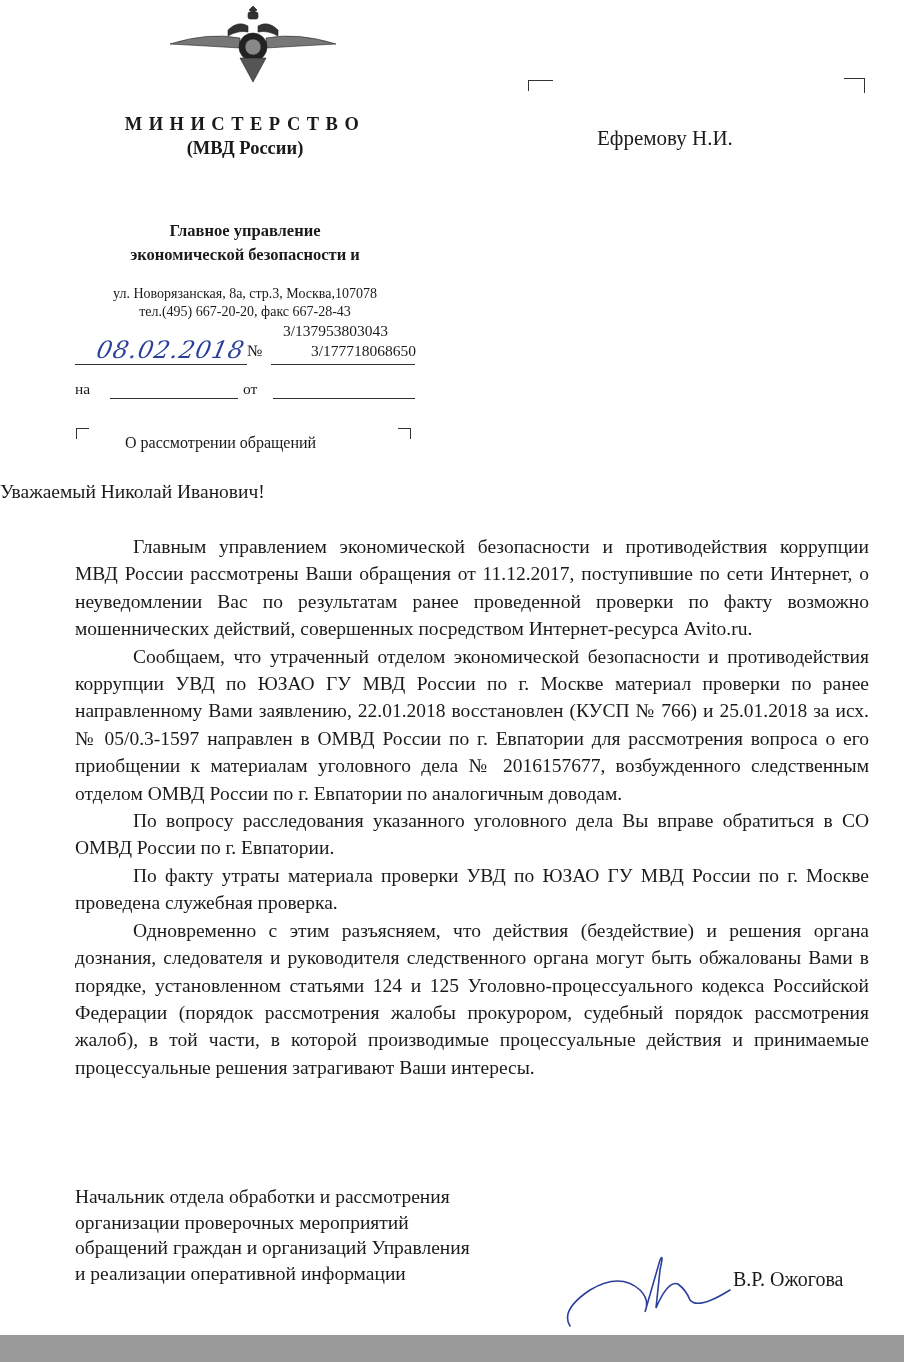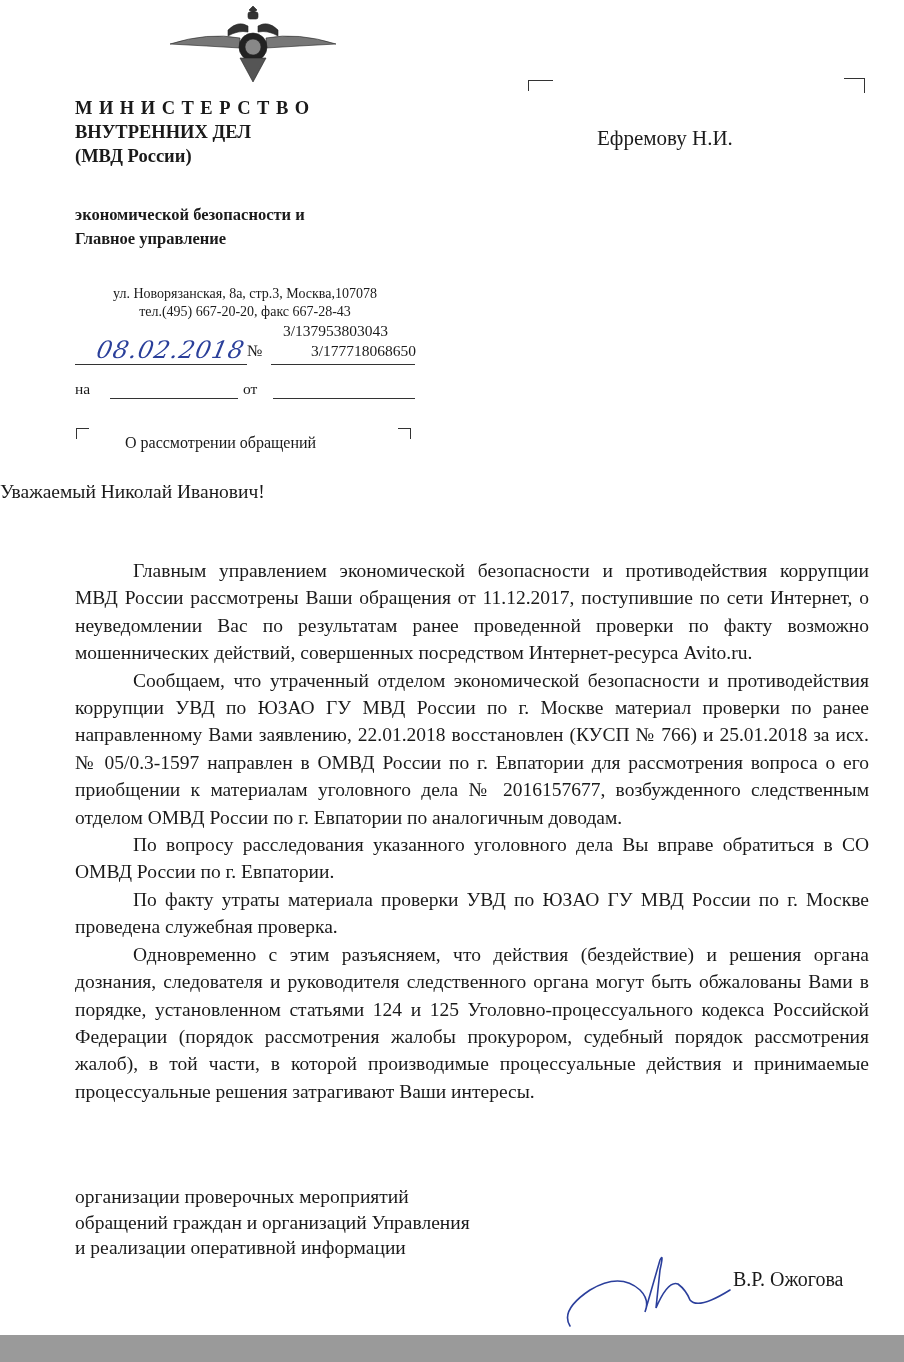--- a/index.html
+++ b/index.html
@@ -3,21 +3,21 @@
   <meta charset="utf-8">
   <style>
     html, body { margin: 0; padding: 0; }
     body {
       width: 904px; height: 1362px; position: relative; overflow: hidden;
       background: #ffffff; color: #1a1a1a;
       font-family: "Liberation Serif", "DejaVu Serif", serif;
     }
     .abs { position: absolute; }
     .emblem { left: 168px; top: 2px; width: 170px; height: 82px; }
-    .hdr { left: 75px; width: 340px; font-weight: bold; }
+    .hdr { left: 75px; width: 340px; text-align: center; font-weight: bold; margin-top: 16px; }
     .ministry { top: 96px; font-size: 18.5px; line-height: 24px; }
     .ministry .l1 { letter-spacing: 6.5px; }
     .dept { top: 203px; font-size: 16.5px; line-height: 23.5px; }
     .addr { top: 285px; left: 75px; width: 340px; text-align: center; font-size: 14px; line-height: 18px; font-weight: normal; }
     .regnum2 { left: 283px; top: 322px; font-size: 15.5px; }
     .regrow { left: 75px; top: 338px; width: 340px; height: 28px; }
     .date-line { position: absolute; left: 0; top: 0; width: 172px; height: 26px; border-bottom: 1px solid #333; }
     .date-hw { position: absolute; left: 22px; top: -2px; font-family: "DejaVu Serif", serif; font-style: italic; color: #2a3f9a; font-size: 24px; letter-spacing: 1px; transform: skewX(-12deg); }
     .no-sign { position: absolute; left: 172px; top: 4px; font-size: 16px; }
     .num-line { position: absolute; left: 196px; top: 0; width: 144px; height: 26px; border-bottom: 1px solid #333; }
@@ -26,21 +26,21 @@
     .na-lbl { position: absolute; left: 0; top: 0; }
     .na-line { position: absolute; left: 35px; top: 0; width: 128px; height: 18px; border-bottom: 1px solid #333; }
     .ot-lbl { position: absolute; left: 168px; top: 0; }
     .ot-line { position: absolute; left: 198px; top: 0; width: 142px; height: 18px; border-bottom: 1px solid #333; }
     .corner { position: absolute; width: 12px; height: 10px; border-color: #333; border-style: solid; }
     .c-tl { border-width: 1.5px 0 0 1.5px; }
     .c-tr { border-width: 1.5px 1.5px 0 0; }
     .subject { left: 125px; top: 434px; font-size: 16px; }
     .addressee { left: 553px; top: 126px; font-size: 21px; margin-left: 44px; }
     .greeting { left: 0; width: 896px; top: 481px; text-align: left; font-size: 19.5px; }
-    .body { left: 75px; top: 533px; width: 794px; font-size: 19.5px; line-height: 27.4px; margin-top: 24px; }
+    .body { left: 75px; top: 533px; width: 794px; font-size: 19.5px; line-height: 27.4px; }
     .para { text-indent: 58px; text-align: justify; margin: 0; }
     .sig-title { left: 75px; top: 1184px; font-size: 19.5px; line-height: 25.5px; }
     .sig-name { left: 733px; top: 1268px; font-size: 20px; }
     .signature { left: 560px; top: 1250px; width: 200px; height: 80px; }
     .bottom-bar { left: 0; top: 1335px; width: 904px; height: 27px; background: #9a9a9a; }
   </style>
 </head>
 <body>
 
 <svg class="abs emblem" viewBox="0 0 170 82">
@@ -52,27 +52,26 @@
     <path d="M2 42 Q40 30 72 36 L72 46 Q40 44 2 42z" fill="#777"></path>
     <path d="M168 42 Q130 30 98 36 L98 46 Q130 44 168 42z" fill="#777"></path>
     <circle cx="85" cy="45" r="14" fill="#222"></circle>
     <circle cx="85" cy="45" r="8" fill="#888"></circle>
     <path d="M72 56 L85 80 L98 56z" fill="#555"></path>
   </g>
 </svg>
 
 <div class="abs hdr ministry">
   <div class="l1">МИНИСТЕРСТВО</div>
-  <div>ВНУТРЕННИХ ДЕЛ</div>
   <div>(МВД России)</div>
 </div>
 
 <div class="abs hdr dept">
+  <div>Главное управление</div>
   <div>экономической безопасности и</div>
-  <div>Главное управление</div>
 </div>
 
 <div class="abs addr">
   <div>ул. Новорязанская, 8а, стр.3, Москва,107078</div>
   <div>тел.(495) 667-20-20, факс 667-28-43</div>
 </div>
 
 <div class="abs regnum2">3/137953803043</div>
 <div class="abs regrow">
   <div class="date-line">
@@ -103,20 +102,21 @@
 
 <div class="abs body">
   <p class="para">Главным управлением экономической безопасности и противодействия коррупции МВД России рассмотрены Ваши обращения от 11.12.2017, поступившие по сети Интернет, о неуведомлении Вас по результатам ранее проведенной проверки по факту возможно мошеннических действий, совершенных посредством Интернет-ресурса Avito.ru.</p>
   <p class="para">Сообщаем, что утраченный отделом экономической безопасности и противодействия коррупции УВД по ЮЗАО ГУ МВД России по г. Москве материал проверки по ранее направленному Вами заявлению, 22.01.2018 восстановлен (КУСП № 766) и 25.01.2018 за исх. № 05/0.3-1597 направлен в ОМВД России по г. Евпатории для рассмотрения вопроса о его приобщении к материалам уголовного дела № 2016157677, возбужденного следственным отделом ОМВД России по г. Евпатории по аналогичным доводам.</p>
   <p class="para">По вопросу расследования указанного уголовного дела Вы вправе обратиться в СО ОМВД России по г. Евпатории.</p>
   <p class="para">По факту утраты материала проверки УВД по ЮЗАО ГУ МВД России по г. Москве проведена служебная проверка.</p>
   <p class="para">Одновременно с этим разъясняем, что действия (бездействие) и решения органа дознания, следователя и руководителя следственного органа могут быть обжалованы Вами в порядке, установленном статьями 124 и 125 Уголовно-процессуального кодекса Российской Федерации (порядок рассмотрения жалобы прокурором, судебный порядок рассмотрения жалоб), в той части, в которой производимые процессуальные действия и принимаемые процессуальные решения затрагивают Ваши интересы.</p>
 </div>
 
 <div class="abs sig-title">
+  <div>Начальник отдела обработки и рассмотрения</div>
   <div>организации проверочных мероприятий</div>
   <div>обращений граждан и организаций Управления</div>
   <div>и реализации оперативной информации</div>
 </div>
 
 <svg class="abs signature" viewBox="0 0 200 80">
   <path d="M10 76 Q0 60 30 40 Q60 22 80 40 Q90 50 85 62 L100 10 Q104 2 100 20 L96 58 Q108 30 118 34 Q126 40 130 50 Q138 60 170 40" fill="none" stroke="#2b3f9c" stroke-width="1.6" stroke-linecap="round"></path>
 </svg>
 <div class="abs sig-name">В.Р. Ожогова</div>
 

